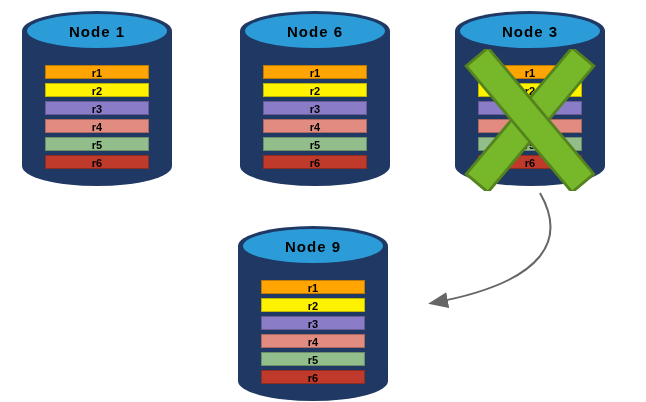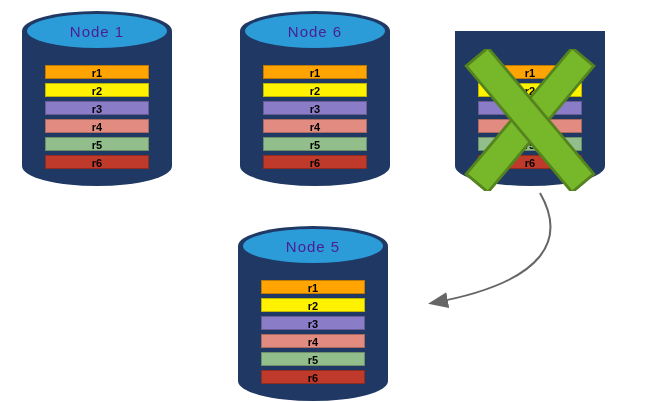--- a/index.html
+++ b/index.html
@@ -52,23 +52,23 @@
     left: 5px; right: 5px;
     top: 3px;
     height: 34px;
     border-radius: 50%;
     background: var(--cylinder-top);
     display: flex;
     align-items: center;
     justify-content: center;
   }
   .node-label {
-    color: #4c1d95;
+    color: #000000;
     font-size: 15px;
-    font-weight: normal;
+    font-weight: bold;
     letter-spacing: 1px;
     white-space: pre;
   }
   .rows {
     position: absolute;
     top: 54px;
     left: 50%;
     transform: translateX(-50%);
     width: 104px;
     display: flex;
@@ -139,20 +139,25 @@
       <div class="row" style="background-color: rgb(138, 124, 198);">r3</div>
       <div class="row" style="background-color: rgb(226, 139, 128);">r4</div>
       <div class="row" style="background-color: rgb(146, 190, 139);">r5</div>
       <div class="row" style="background-color: rgb(192, 58, 43);">r6</div>
     </div>
   </div>
 
   <div class="node node-3">
     <div class="cyl-body"></div>
     <div class="cyl-bottom"></div>
+    <div class="cyl-top">
+      <div class="cyl-top-inner">
+        <span class="node-label">Node 3</span>
+      </div>
+    </div>
     <div class="rows">
       <div class="row" style="background-color: rgb(255, 164, 0);">r1</div>
       <div class="row" style="background-color: rgb(255, 242, 0);">r2</div>
       <div class="row" style="background-color: rgb(138, 124, 198);">r3</div>
       <div class="row" style="background-color: rgb(226, 139, 128);">r4</div>
       <div class="row" style="background-color: rgb(146, 190, 139);">r5</div>
       <div class="row" style="background-color: rgb(192, 58, 43);">r6</div>
     </div>
     <svg class="fail-x" viewBox="0 0 140 150" aria-hidden="true">
       <g>
@@ -160,21 +165,21 @@
         <rect x="55" y="-12" width="30" height="174" fill="var(--fail-x-fill)" stroke="var(--fail-x-stroke)" stroke-width="3" transform="rotate(-40 70 75)"></rect>
       </g>
     </svg>
   </div>
 
   <div class="node node-4">
     <div class="cyl-body"></div>
     <div class="cyl-bottom"></div>
     <div class="cyl-top">
       <div class="cyl-top-inner">
-        <span class="node-label">Node 5</span>
+        <span class="node-label">Node 9</span>
       </div>
     </div>
     <div class="rows">
       <div class="row" style="background-color: rgb(255, 164, 0);">r1</div>
       <div class="row" style="background-color: rgb(255, 242, 0);">r2</div>
       <div class="row" style="background-color: rgb(138, 124, 198);">r3</div>
       <div class="row" style="background-color: rgb(226, 139, 128);">r4</div>
       <div class="row" style="background-color: rgb(146, 190, 139);">r5</div>
       <div class="row" style="background-color: rgb(192, 58, 43);">r6</div>
     </div>

